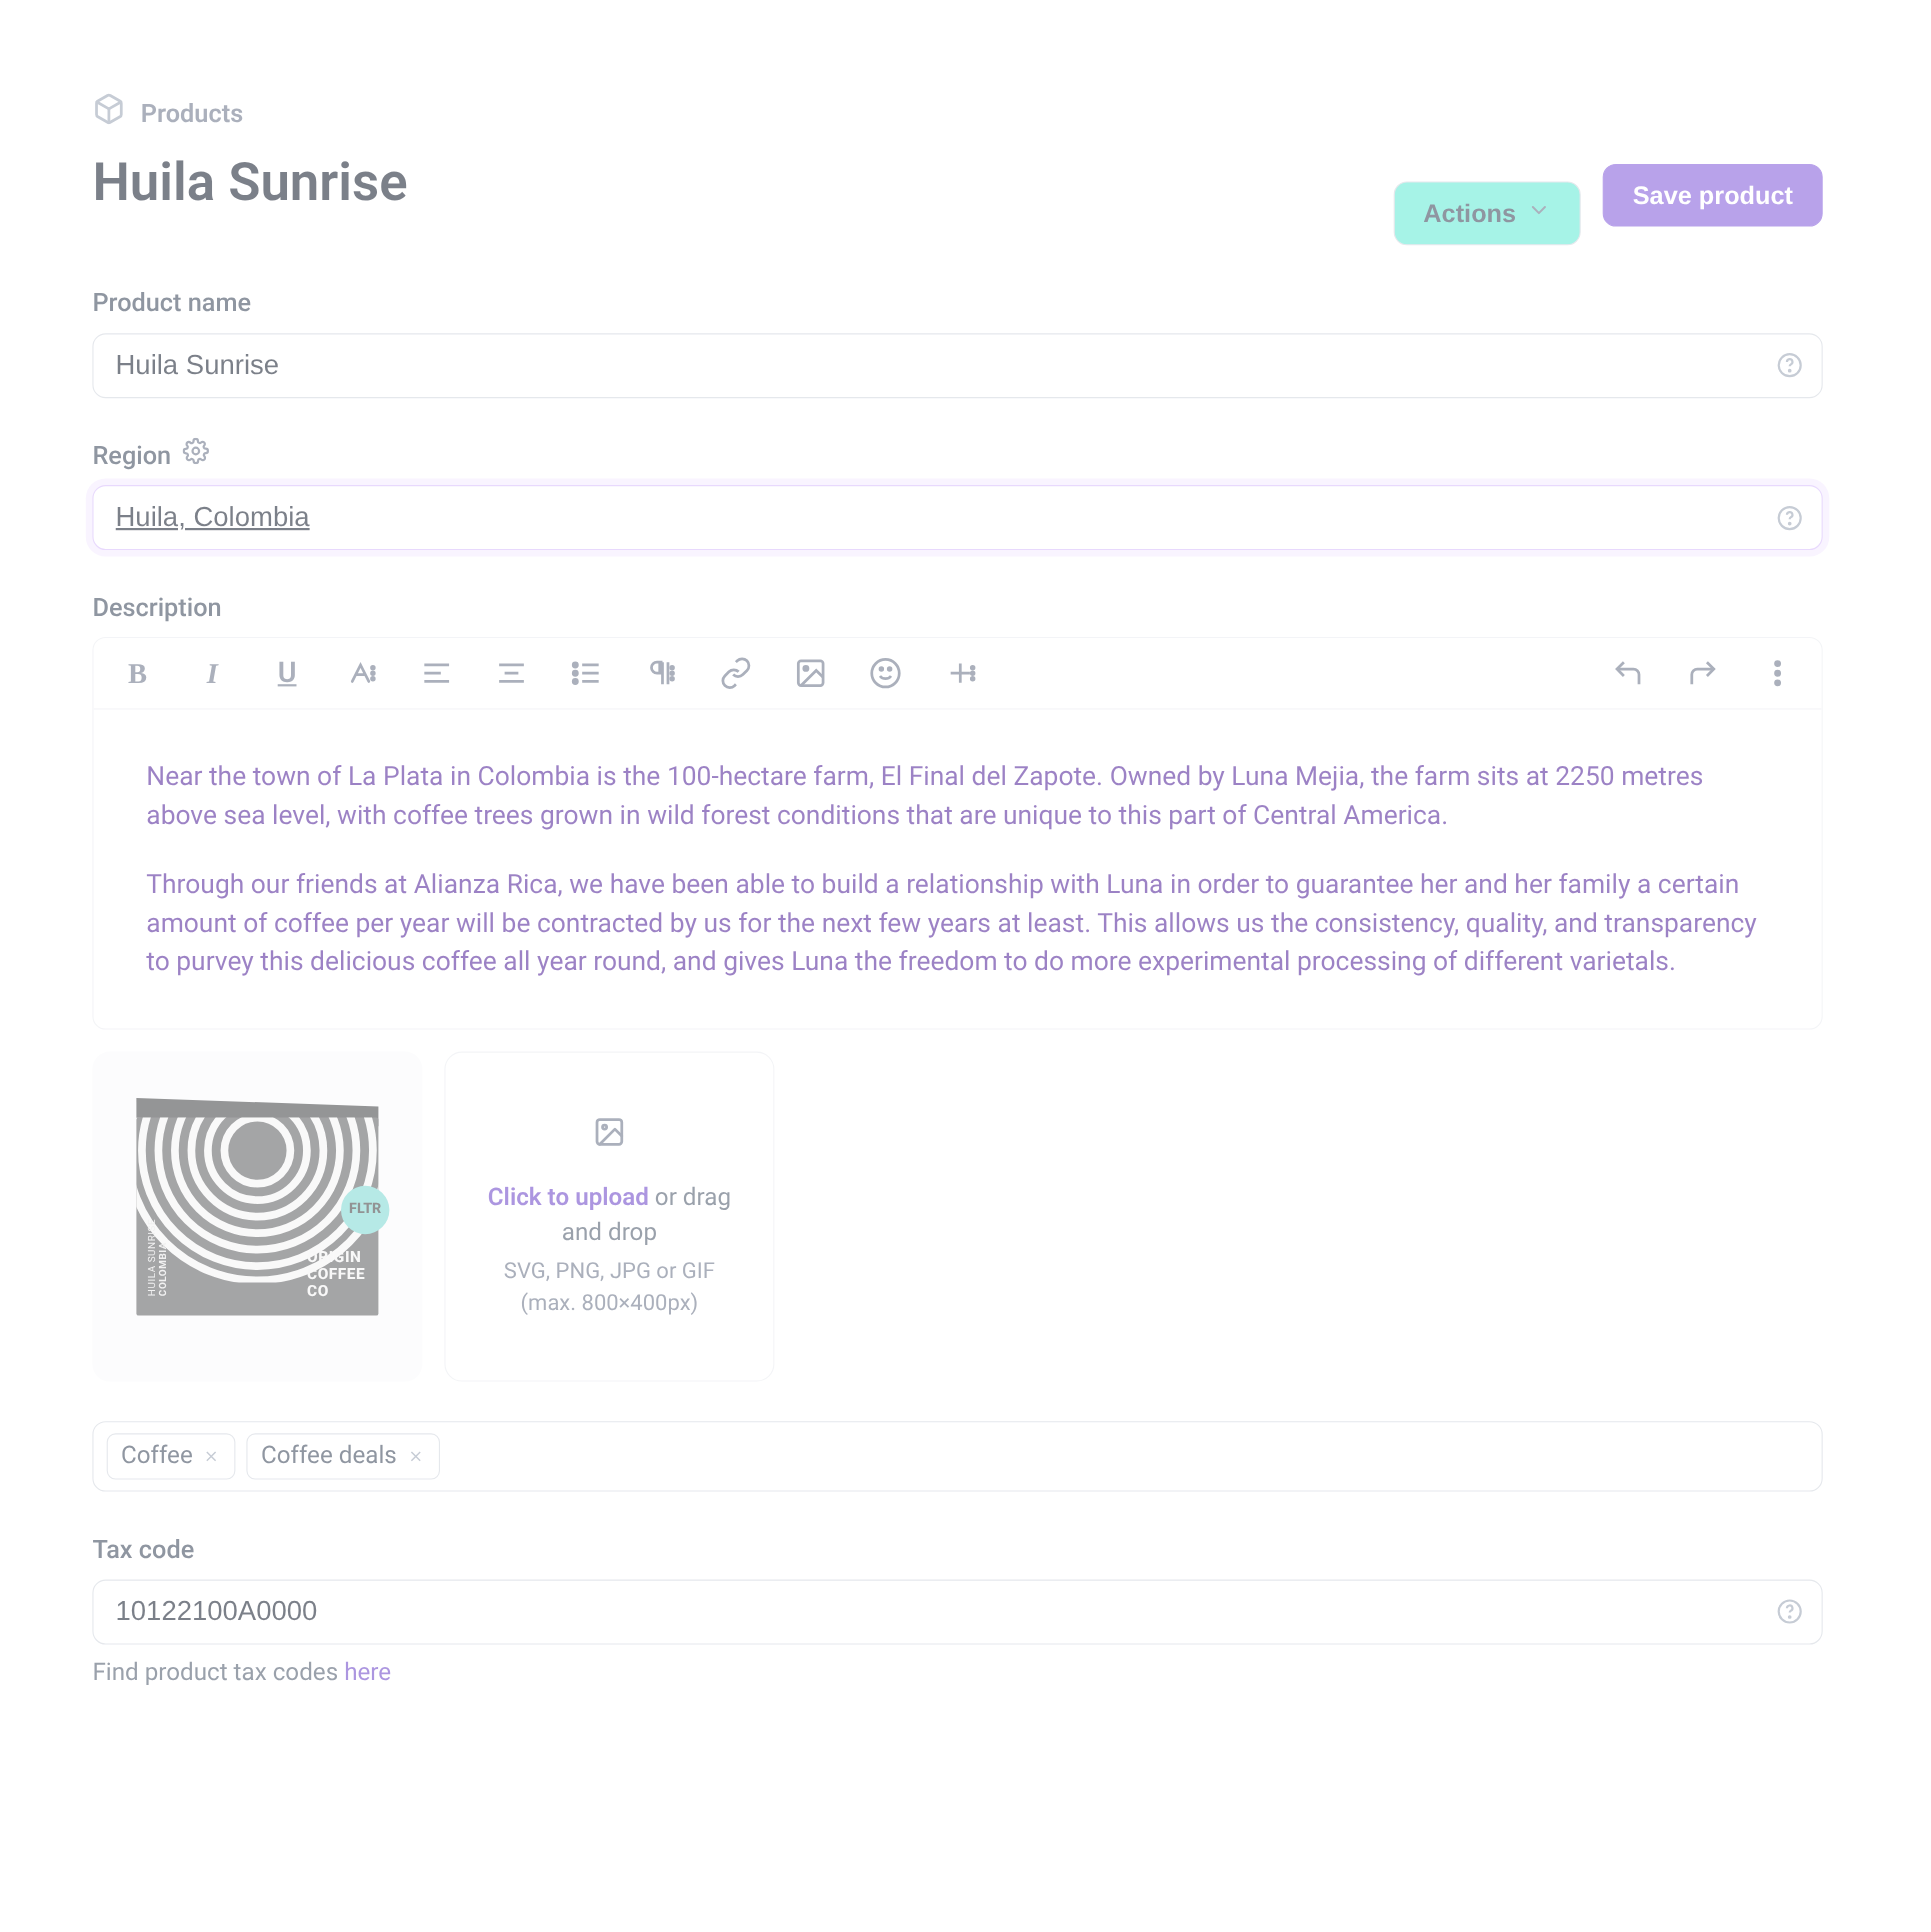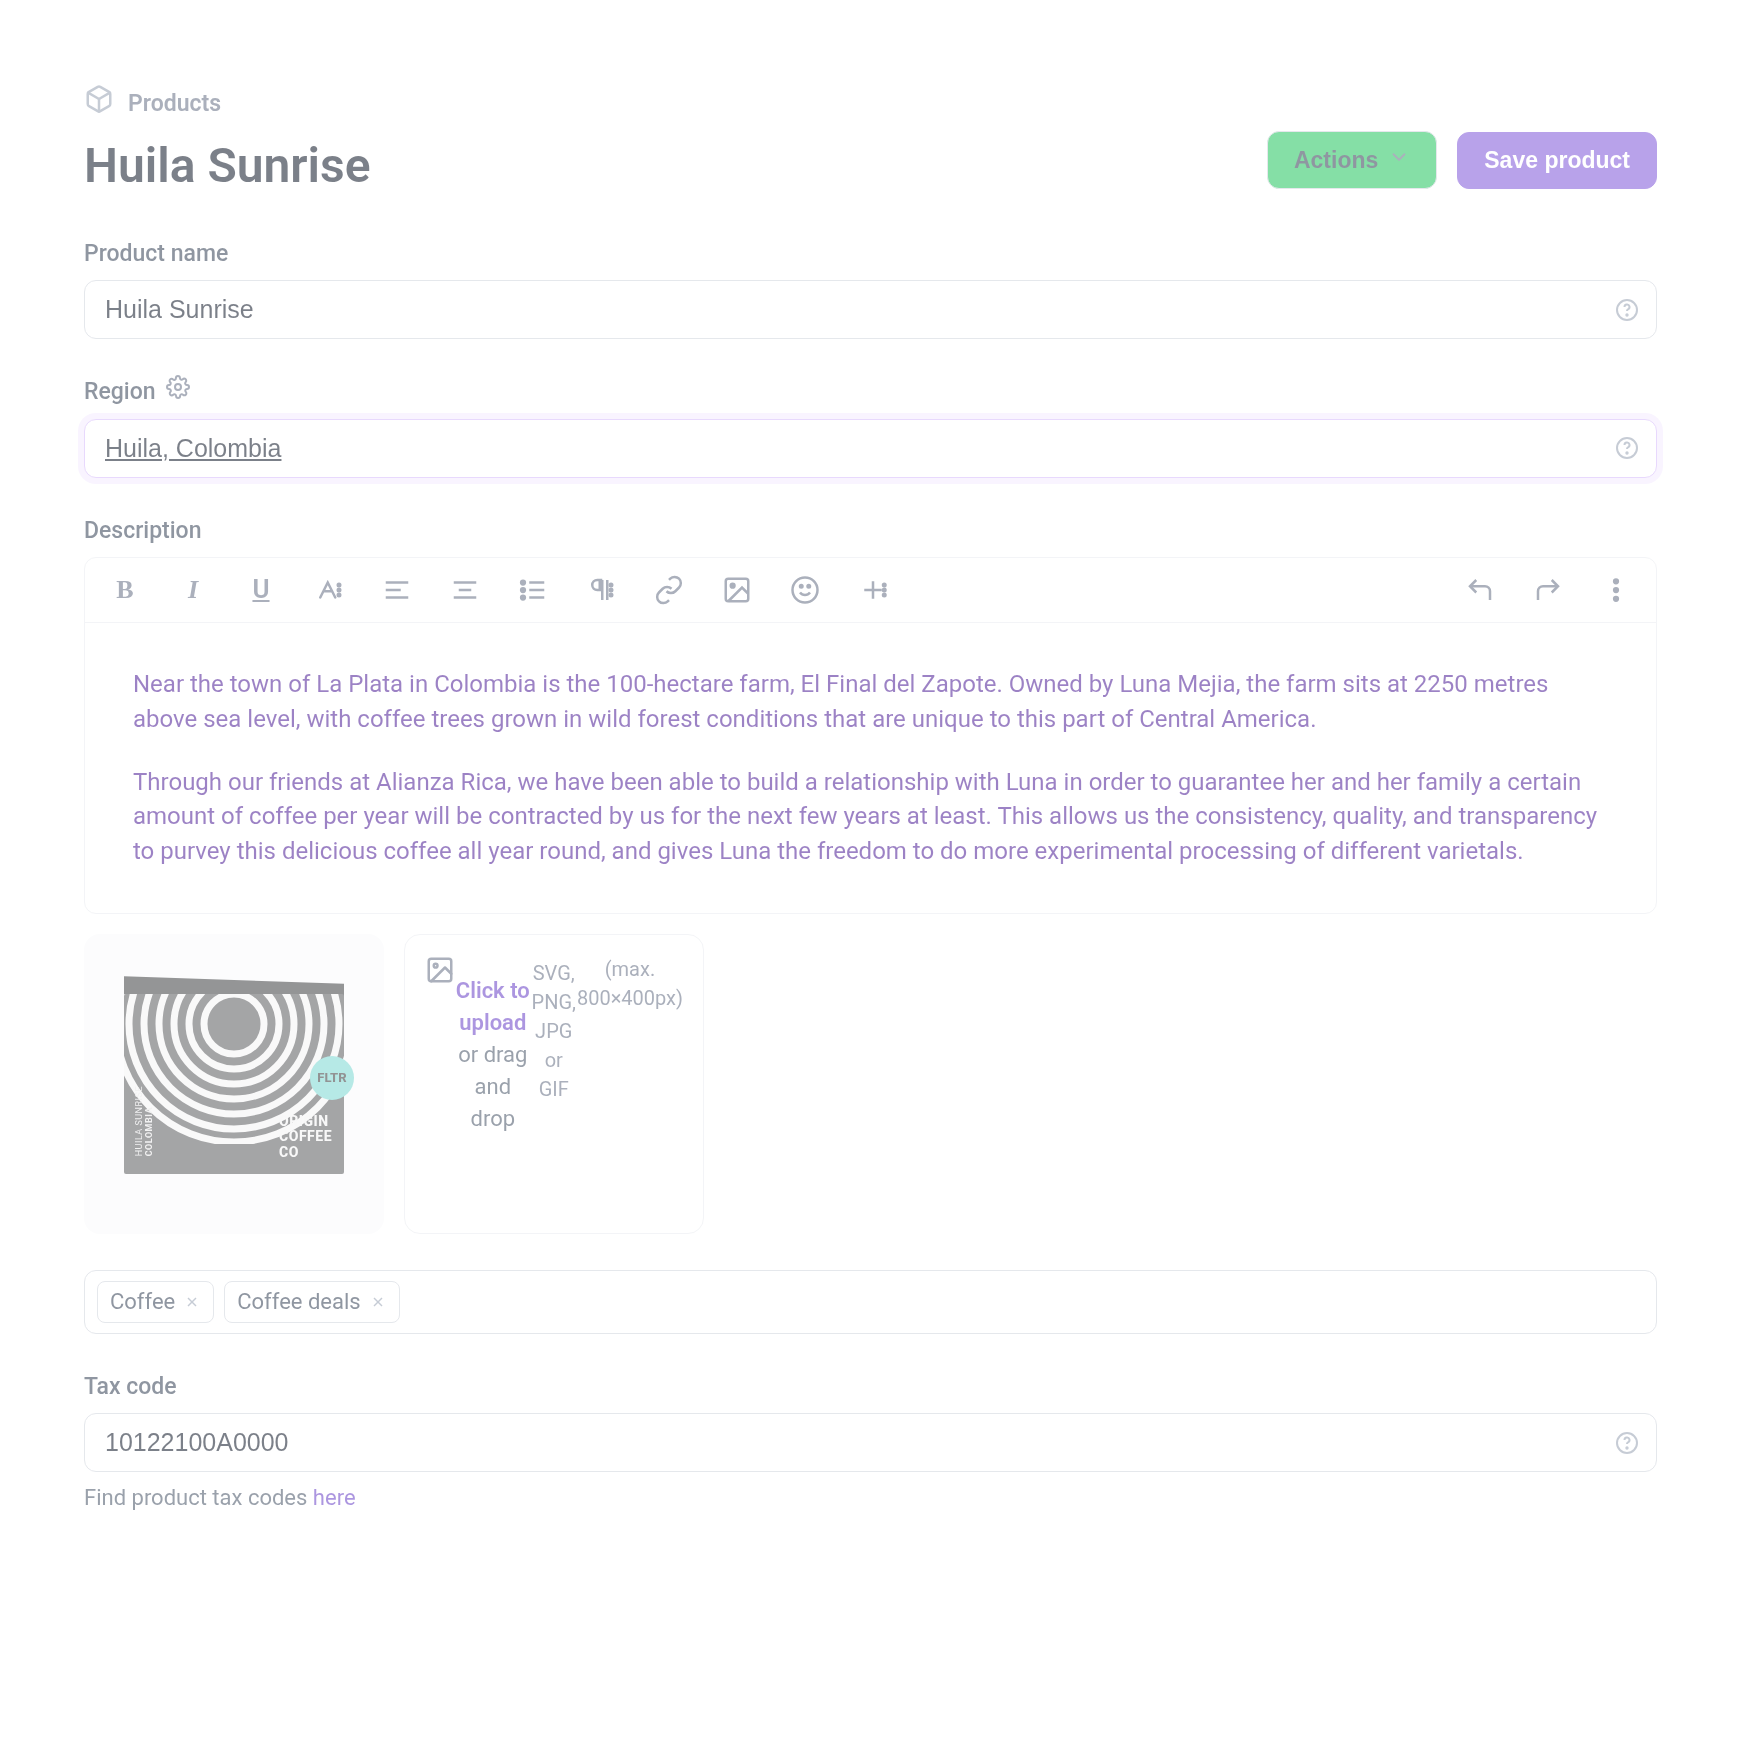--- a/index.html
+++ b/index.html
@@ -37,23 +37,24 @@
   display: inline-flex;
   align-items: center;
   gap: 10px;
   border-radius: 12px;
   font-size: 23px;
   font-weight: 600;
   padding: 14px 26px;
   cursor: pointer;
 }
 .btn-secondary {
-  background: #22c55e;
+  background: #5eead4;
   border: 1.5px solid #D0D5DD;
   color: #344054;
+  margin-top: 34px;
 }
 .btn-secondary svg { width: 22px; height: 22px; stroke: #667085; }
 .btn-primary {
   background: #7F56D9;
   border: 1.5px solid #7F56D9;
   color: #fff;
 }
 .field { margin-top: 36px; }
 .field-label {
   display: flex;
@@ -184,21 +185,21 @@
   font-size: 14px;
   font-weight: 800;
   text-align: left;
   line-height: 1.1;
   letter-spacing: 0.5px;
 }
 .uploader {
   border: 1.5px solid #EAECF0;
   background: #fff;
   display: flex;
-  flex-direction: row;
+  flex-direction: column;
   justify-content: center;
   text-align: center;
   padding: 20px;
 }
 .uploader svg { width: 30px; height: 30px; stroke:#667085; }
 .uploader .line1 { margin-top: 20px; font-size: 22px; color:#475467; }
 .uploader .click { color:#6941C6; font-weight: 600; }
 .uploader .line2 { font-size: 20px; color:#667085; margin-top:4px; }
 .uploader .line3 { font-size: 20px; color:#667085; }
 .tags-box {

